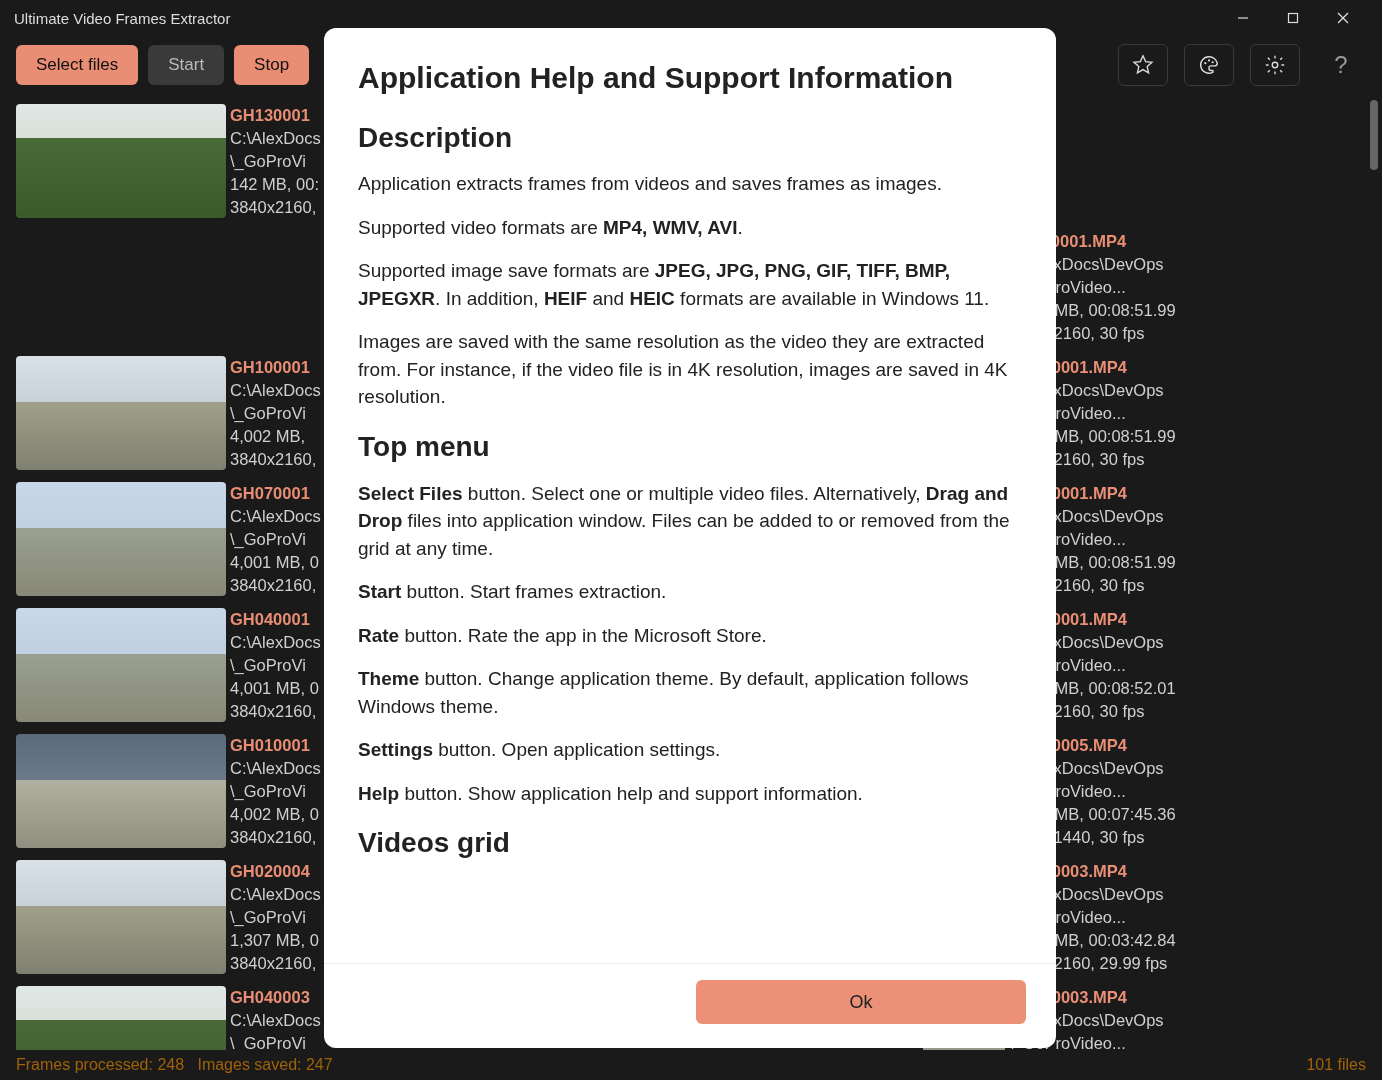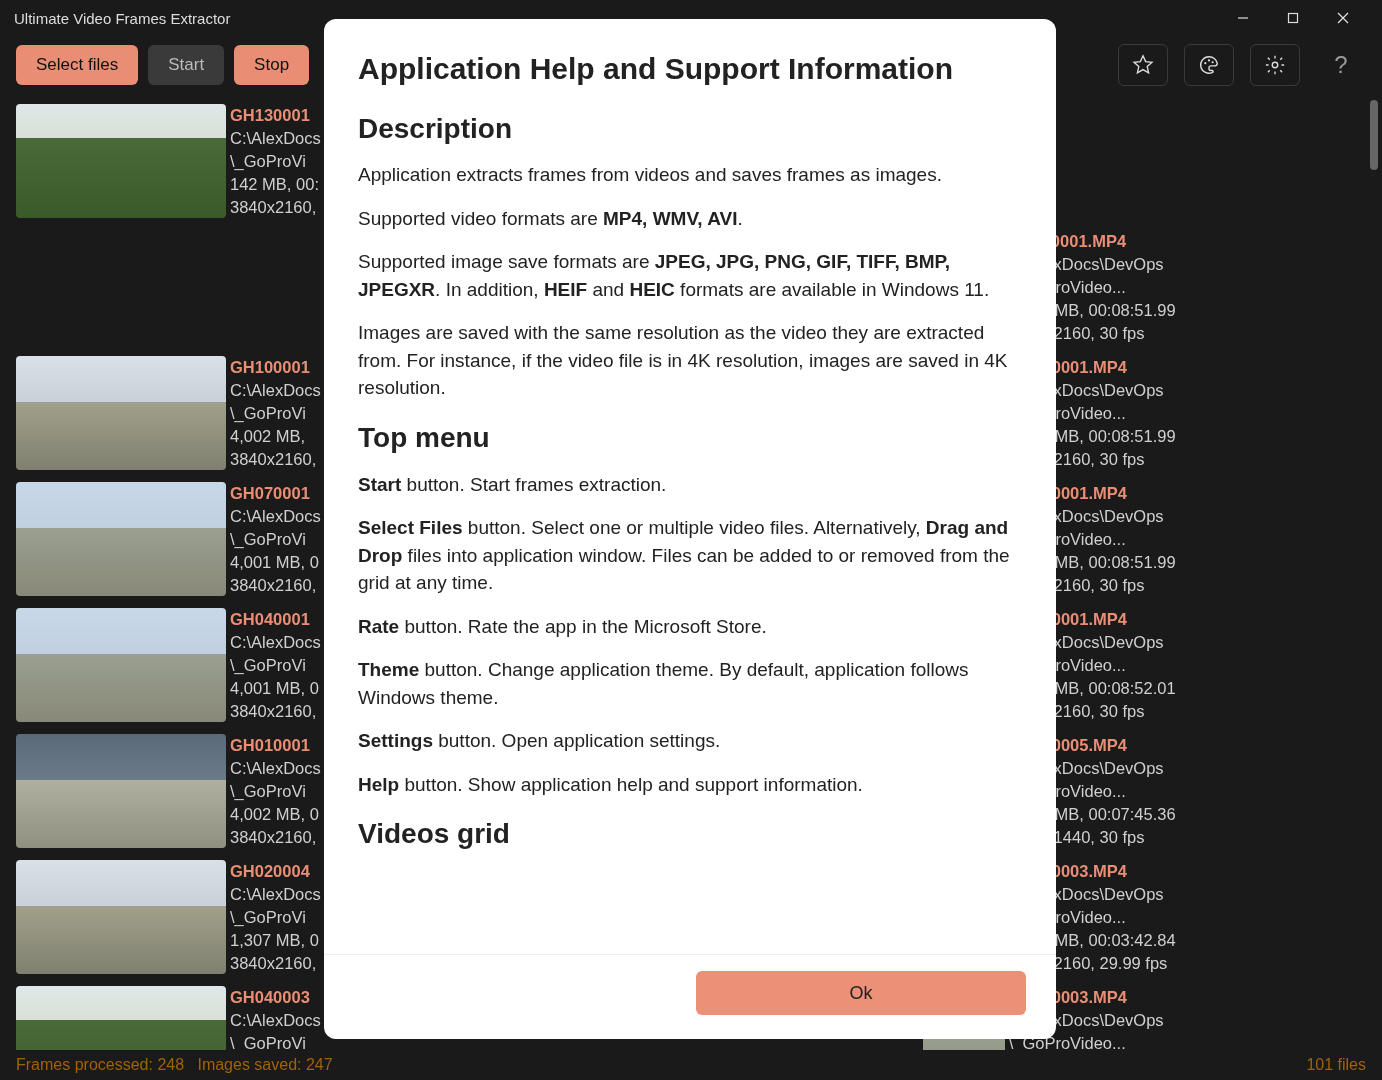--- a/index.html
+++ b/index.html
@@ -74,21 +74,21 @@
   }
   .scrollbar-thumb {
     position: absolute; top: 0; width: 8px; height: 70px; background: #666; border-radius: 4px;
   }
 
   
   .modal-backdrop {
     position: absolute; inset: 0;
   }
   .modal {
-    position: absolute; left: 324px; top: 19px; width: 732px; height: 1020px;
+    position: absolute; left: 324px; top: 28px; width: 732px; height: 1020px;
     background: #fff; color: #222; border-radius: 12px; overflow: hidden;
     display: flex; flex-direction: column;
   }
   .modal-body {
     flex: 1; overflow-y: auto; padding: 28px 34px 8px 34px;
     font-size: 19px; line-height: 1.45;
   }
   .modal-body h1 { font-size: 30px; font-weight: 600; margin-bottom: 18px; }
   .modal-body h2 { font-size: 28px; font-weight: 700; margin: 16px 0 12px 0; }
   .modal-body p { margin: 0 0 16px 0; }
@@ -331,22 +331,22 @@
         <h2>Description</h2>
         <p>Application extracts frames from videos and saves frames as images.</p>
         <p>
           <span>Supported video formats are </span><b>MP4, WMV, AVI</b><span>.</span>
         </p>
         <p>
           <span>Supported image save formats are </span><b>JPEG, JPG, PNG, GIF, TIFF, BMP, JPEGXR</b><span>. In addition, </span><b>HEIF</b><span> and </span><b>HEIC</b><span> formats are available in Windows 11.</span>
         </p>
         <p>Images are saved with the same resolution as the video they are extracted from. For instance, if the video file is in 4K resolution, images are saved in 4K resolution.</p>
         <h2>Top menu</h2>
+        <p><b>Select Files</b><span> button. Select one or multiple video files. Alternatively, </span><b>Drag and Drop</b><span> files into application window. Files can be added to or removed from the grid at any time.</span></p>
         <p><b>Start</b><span> button. Start frames extraction.</span></p>
-        <p><b>Select Files</b><span> button. Select one or multiple video files. Alternatively, </span><b>Drag and Drop</b><span> files into application window. Files can be added to or removed from the grid at any time.</span></p>
         <p><b>Rate</b><span> button. Rate the app in the Microsoft Store.</span></p>
         <p><b>Theme</b><span> button. Change application theme. By default, application follows Windows theme.</span></p>
         <p><b>Settings</b><span> button. Open application settings.</span></p>
         <p><b>Help</b><span> button. Show application help and support information.</span></p>
         <h2>Videos grid</h2>
       </div>
       <div class="modal-footer">
         <button class="modal-ok">Ok</button>
       </div>
     </div>

